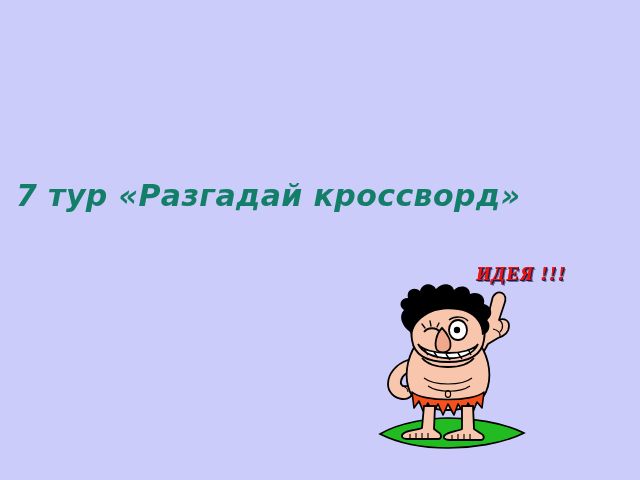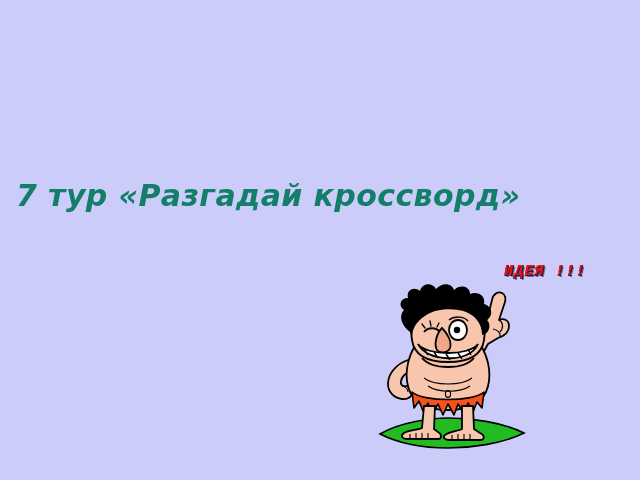--- a/index.html
+++ b/index.html
@@ -34,24 +34,24 @@
     font-style: italic;
     letter-spacing: 0.4px;
     color: #137f69;
     white-space: nowrap;
     line-height: 40px;
   }
 
   
   #idea-text {
     position: absolute;
-    left: 504px;
+    left: 476px;
     top: 263px;
-    font-family: Liberation Mono, monospace;
-    font-size: 15px;
+    font-family: Liberation Serif, serif;
+    font-size: 19px;
     font-weight: bold;
     font-style: italic;
     letter-spacing: 1.2px;
     color: #ee1414;
     white-space: nowrap;
     text-shadow:
        1px  1px 0 #1a1a4d,
        1px  0   0 #8b1010,
        0    1px 0 #8b1010,
        2px  2px 0 rgba(20,20,70,0.55);

